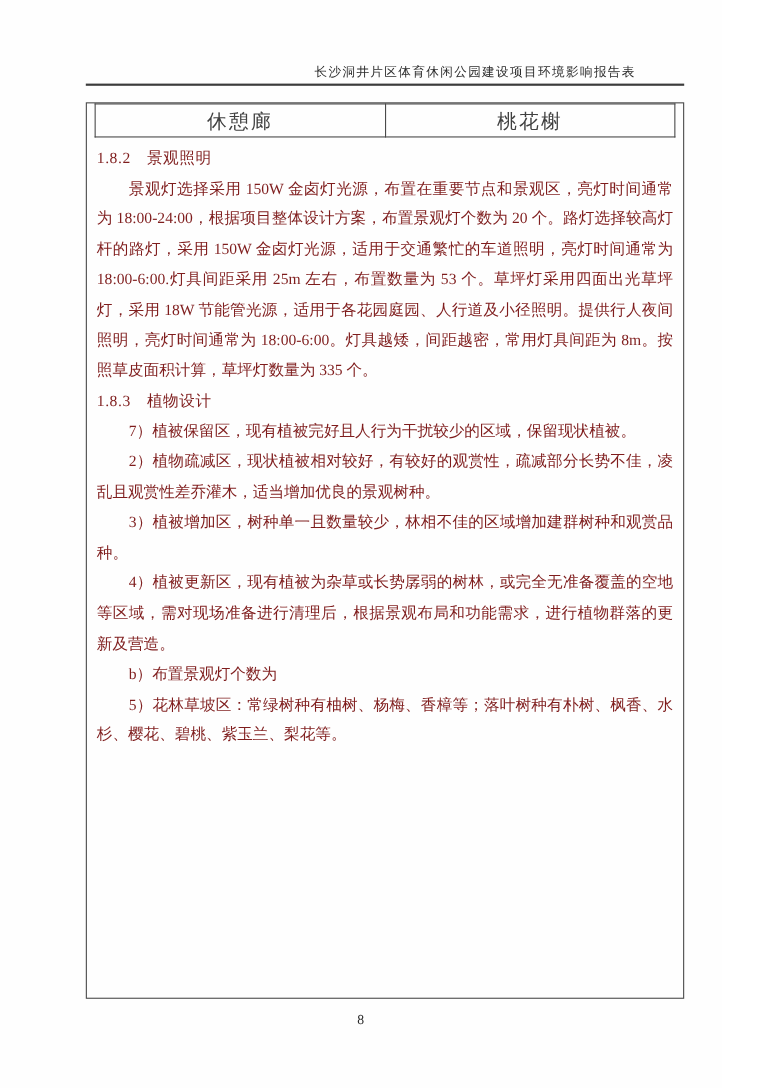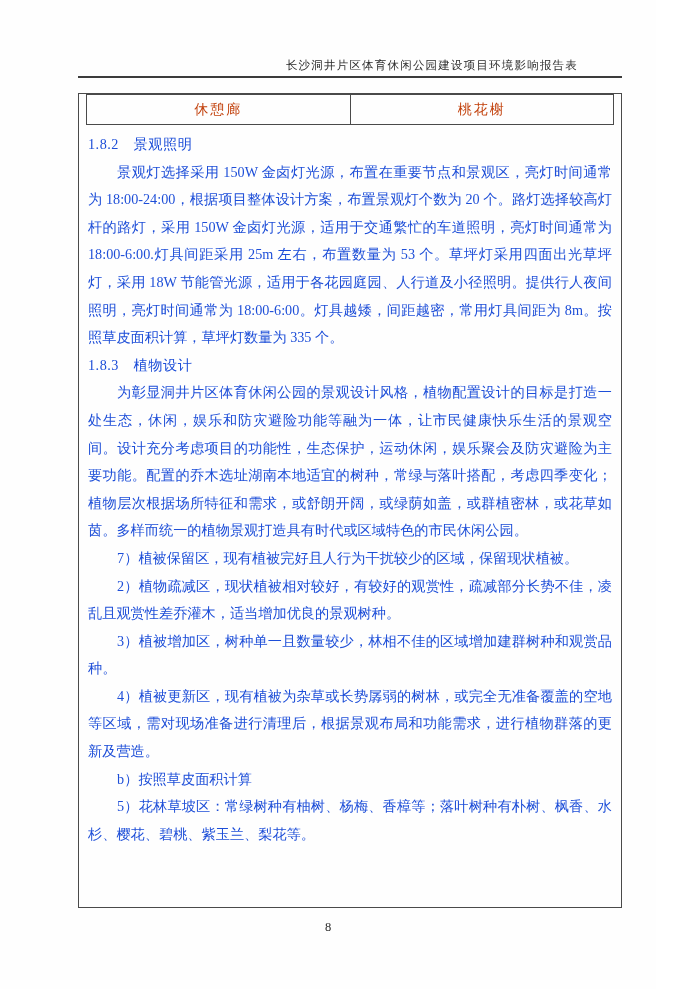--- a/index.html
+++ b/index.html
@@ -27,27 +27,27 @@
     border:1.5px solid #4a4a4a;
     padding:0 7px;
     background:#fefefe;
   }
   .mini-table {
     width:100%; border-collapse:collapse; table-layout:fixed;
   }
   .mini-table td {
     border:1px solid #4a4a4a; height:30px;
     text-align:center; vertical-align:middle;
-    font-size:14px; letter-spacing:2px; color:#c2410c;
+    font-size:18px; letter-spacing:2px; color:#404040;
   }
   .body-text {
     padding:6px 2px 0 2px;
     font-size:14.2px; line-height:27.6px;
     text-align:justify; text-justify:inter-character;
-    color:#1d4ed8;
+    color:#7f1d1d;
   }
   .body-text p { margin:0; }
   .body-text .para { text-indent:2.05em; }
   .body-text .heading { text-indent:0; letter-spacing:0.5px; }
   .page-number {
     position:absolute; top:920px; left:0; width:100%;
     text-align:center; font-size:12.5px; color:#2a2a2a;
   }
 </style>
 </head>
@@ -67,26 +67,25 @@
             <td>休憩廊</td>
             <td>桃花榭</td>
           </tr>
       </tbody>
     </table>
 
     <div class="body-text">
         <p class="heading">1.8.2　景观照明</p>
         <p class="para">景观灯选择采用 150W 金卤灯光源，布置在重要节点和景观区，亮灯时间通常为 18:00-24:00，根据项目整体设计方案，布置景观灯个数为 20 个。路灯选择较高灯杆的路灯，采用 150W 金卤灯光源，适用于交通繁忙的车道照明，亮灯时间通常为 18:00-6:00.灯具间距采用 25m 左右，布置数量为 53 个。草坪灯采用四面出光草坪灯，采用 18W 节能管光源，适用于各花园庭园、人行道及小径照明。提供行人夜间照明，亮灯时间通常为 18:00-6:00。灯具越矮，间距越密，常用灯具间距为 8m。按照草皮面积计算，草坪灯数量为 335 个。</p>
         <p class="heading">1.8.3　植物设计</p>
-        <p class="para">为彰显洞井片区体育休闲公园的景观设计风格，植物配置设计的目标是打造一处生态，休闲，娱乐和防灾避险功能等融为一体，让市民健康快乐生活的景观空间。设计充分考虑项目的功能性，生态保护，运动休闲，娱乐聚会及防灾避险为主要功能。配置的乔木选址湖南本地适宜的树种，常绿与落叶搭配，考虑四季变化；植物层次根据场所特征和需求，或舒朗开阔，或绿荫如盖，或群植密林，或花草如茵。多样而统一的植物景观打造具有时代或区域特色的市民休闲公园。</p>
         <p class="para">7）植被保留区，现有植被完好且人行为干扰较少的区域，保留现状植被。</p>
         <p class="para">2）植物疏减区，现状植被相对较好，有较好的观赏性，疏减部分长势不佳，凌乱且观赏性差乔灌木，适当增加优良的景观树种。</p>
         <p class="para">3）植被增加区，树种单一且数量较少，林相不佳的区域增加建群树种和观赏品种。</p>
         <p class="para">4）植被更新区，现有植被为杂草或长势孱弱的树林，或完全无准备覆盖的空地等区域，需对现场准备进行清理后，根据景观布局和功能需求，进行植物群落的更新及营造。</p>
-        <p class="para">b）按照草皮面积计算</p>
+        <p class="para">b）布置景观灯个数为</p>
         <p class="para">5）花林草坡区：常绿树种有柚树、杨梅、香樟等；落叶树种有朴树、枫香、水杉、樱花、碧桃、紫玉兰、梨花等。</p>
       </div>
 
   </div>
 
   <div class="page-number">8</div>
 
 </div>
 
 </body></html>

